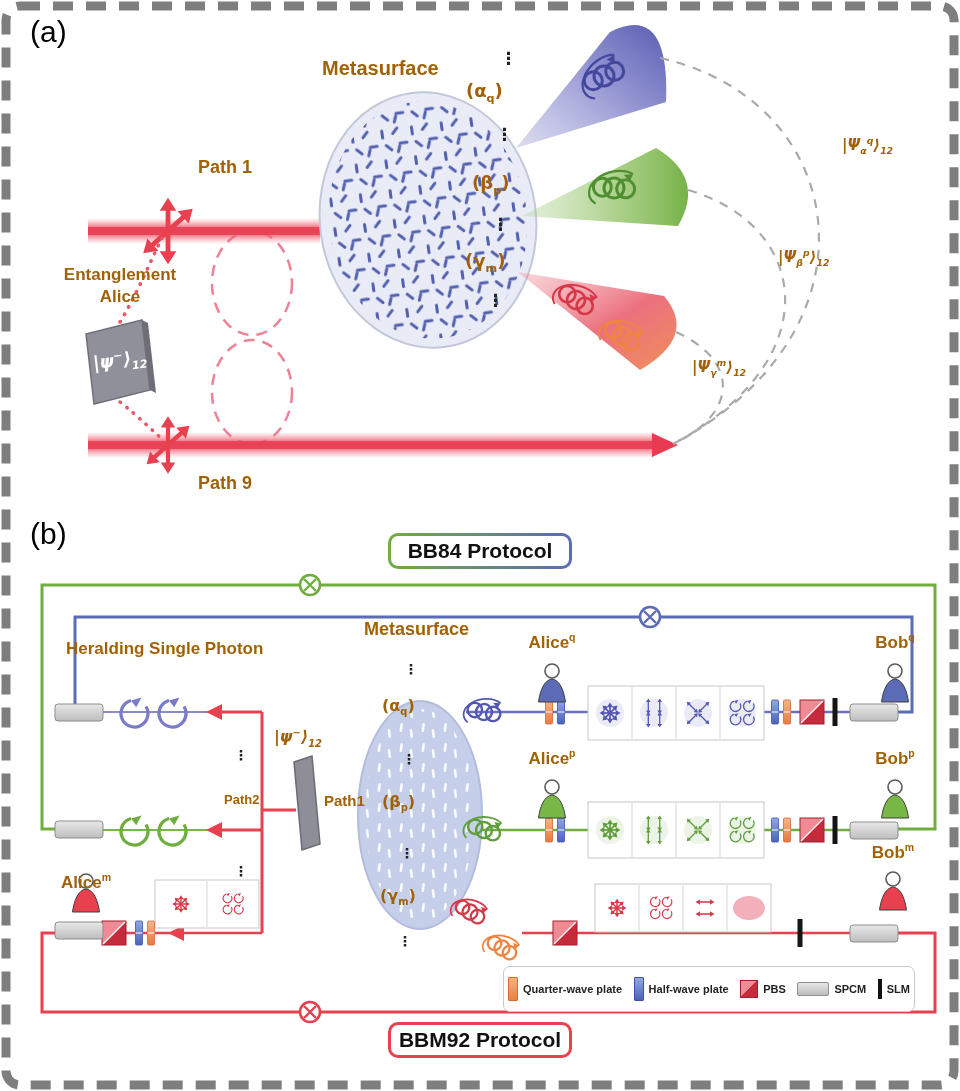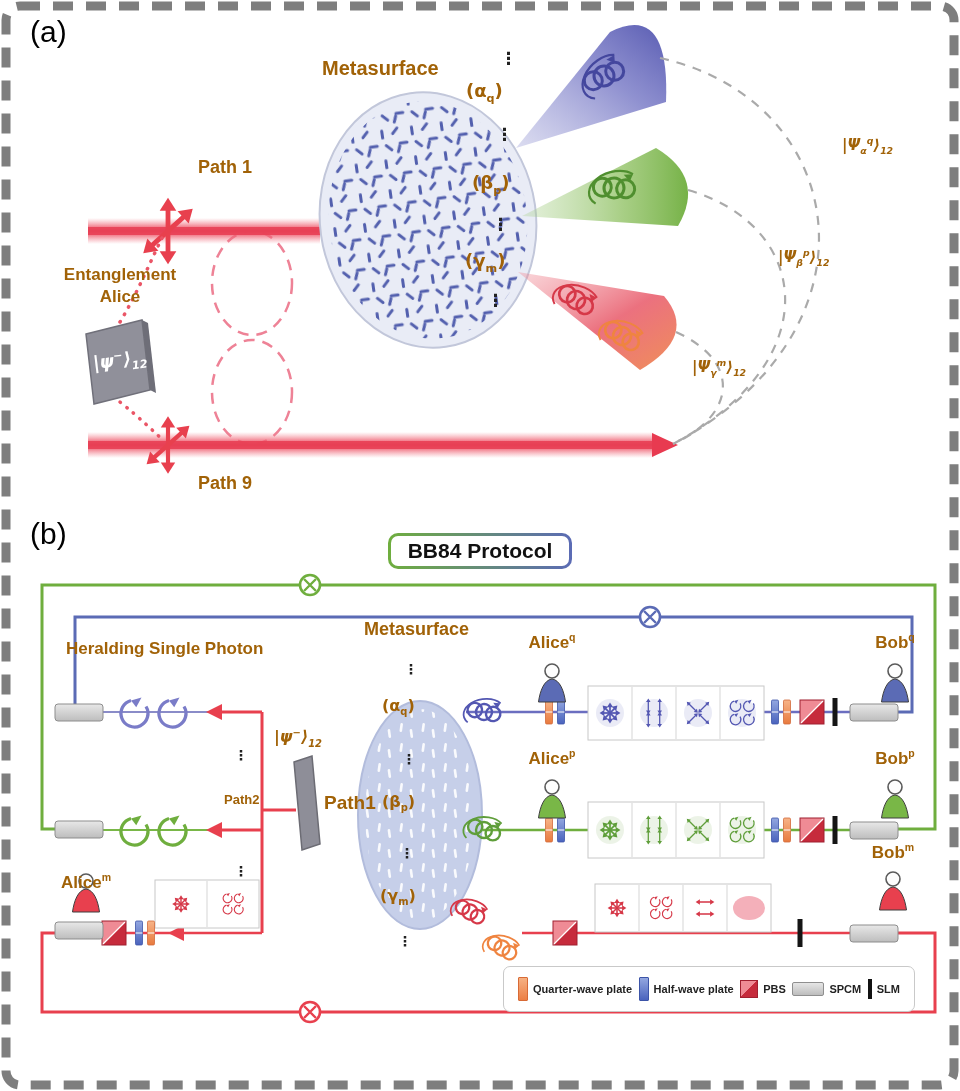--- a/index.html
+++ b/index.html
@@ -24,21 +24,21 @@
   .party{font-size:17px;}
   sub{vertical-align:sub;font-size:62%;}
   sup{vertical-align:super;font-size:62%;}
   .proto-wrap{position:absolute;width:184px;height:36px;border-radius:10px;padding:3px;box-sizing:border-box;}
   .bb84{background:linear-gradient(90deg,#6fae3e,#5b6bb5);}
   .bbm92{background:#e8404e;}
   .proto-inner{width:100%;height:100%;background:#fff;border-radius:7px;display:flex;
                align-items:center;justify-content:center;font-weight:bold;font-size:21px;color:#111;}
   .legend{position:absolute;left:503px;top:966px;width:412px;height:46px;background:#fff;
           border:1px solid #c9c9c9;border-radius:7px;display:flex;align-items:center;
-          justify-content:space-between;padding:0 14px;box-sizing:border-box;}
+          justify-content:space-between;padding:0 4px;box-sizing:border-box;}
   .leg-item{display:flex;align-items:center;gap:5px;}
   .leg-label{font-size:11px;font-weight:bold;color:#222;white-space:nowrap;}
   .ic-qwp{width:8px;height:22px;background:linear-gradient(#f6b183,#ec7f45);border:1px solid #d86a35;border-radius:1px;}
   .ic-hwp{width:8px;height:22px;background:linear-gradient(#93a7e0,#4a63bd);border:1px solid #3c54a8;border-radius:1px;}
   .ic-pbs{width:16px;height:16px;background:linear-gradient(135deg,#ef8b95 50%,#c62b3c 50%);border:1px solid #a02030;}
   .ic-spcm{width:30px;height:12px;background:linear-gradient(#e6e6e6,#bdbdbd);border:1px solid #8f8f8f;border-radius:2px;}
   .ic-slm{width:4px;height:20px;background:#121212;}
 </style>
 </head>
 <body>
@@ -438,21 +438,21 @@
         </div>
   </div>
 
   <div class="t" style="left:66px;top:640px;font-size:17px">Heralding Single Photon</div>
   <div class="t" style="left:364px;top:620px;font-size:18px">Metasurface</div>
 
   <div class="t quantum psiB cx" style="left:298px;top:728px">
     <span>|ψ</span><sup>−</sup><span>⟩</span><sub>12</sub>
   </div>
   <div class="t" style="left:224px;top:793px;font-size:13px">Path2</div>
-  <div class="t" style="left:324px;top:793px;font-size:19px">Path1</div>
+  <div class="t" style="left:324px;top:793px;font-size:15px">Path1</div>
 
   <div class="t dots dots-sm" style="left:234px;top:748px">⋮</div>
   <div class="t dots dots-sm" style="left:234px;top:864px">⋮</div>
 
   <div class="t dots dots-sm" style="left:404px;top:662px">⋮</div>
   <div class="t mode mode-sm" style="left:382px;top:698px">
     <span>(α</span><sub>q</sub><span>)</span>
   </div>
   <div class="t dots dots-sm" style="left:402px;top:752px">⋮</div>
   <div class="t mode mode-sm" style="left:382px;top:794px">
@@ -499,15 +499,20 @@
     <div class="leg-item">
       <span class="ic-spcm"></span>
       <span class="leg-label">SPCM</span>
     </div>
     <div class="leg-item">
       <span class="ic-slm"></span>
       <span class="leg-label">SLM</span>
     </div>
   </div>
 
+  <div class="proto-wrap bbm92" style="left:388px;top:1022px">
+    <div class="proto-inner">
+          <span>BBM92 Protocol</span>
+        </div>
+  </div>
 
 </div>
 </div>
 
 </body></html>

